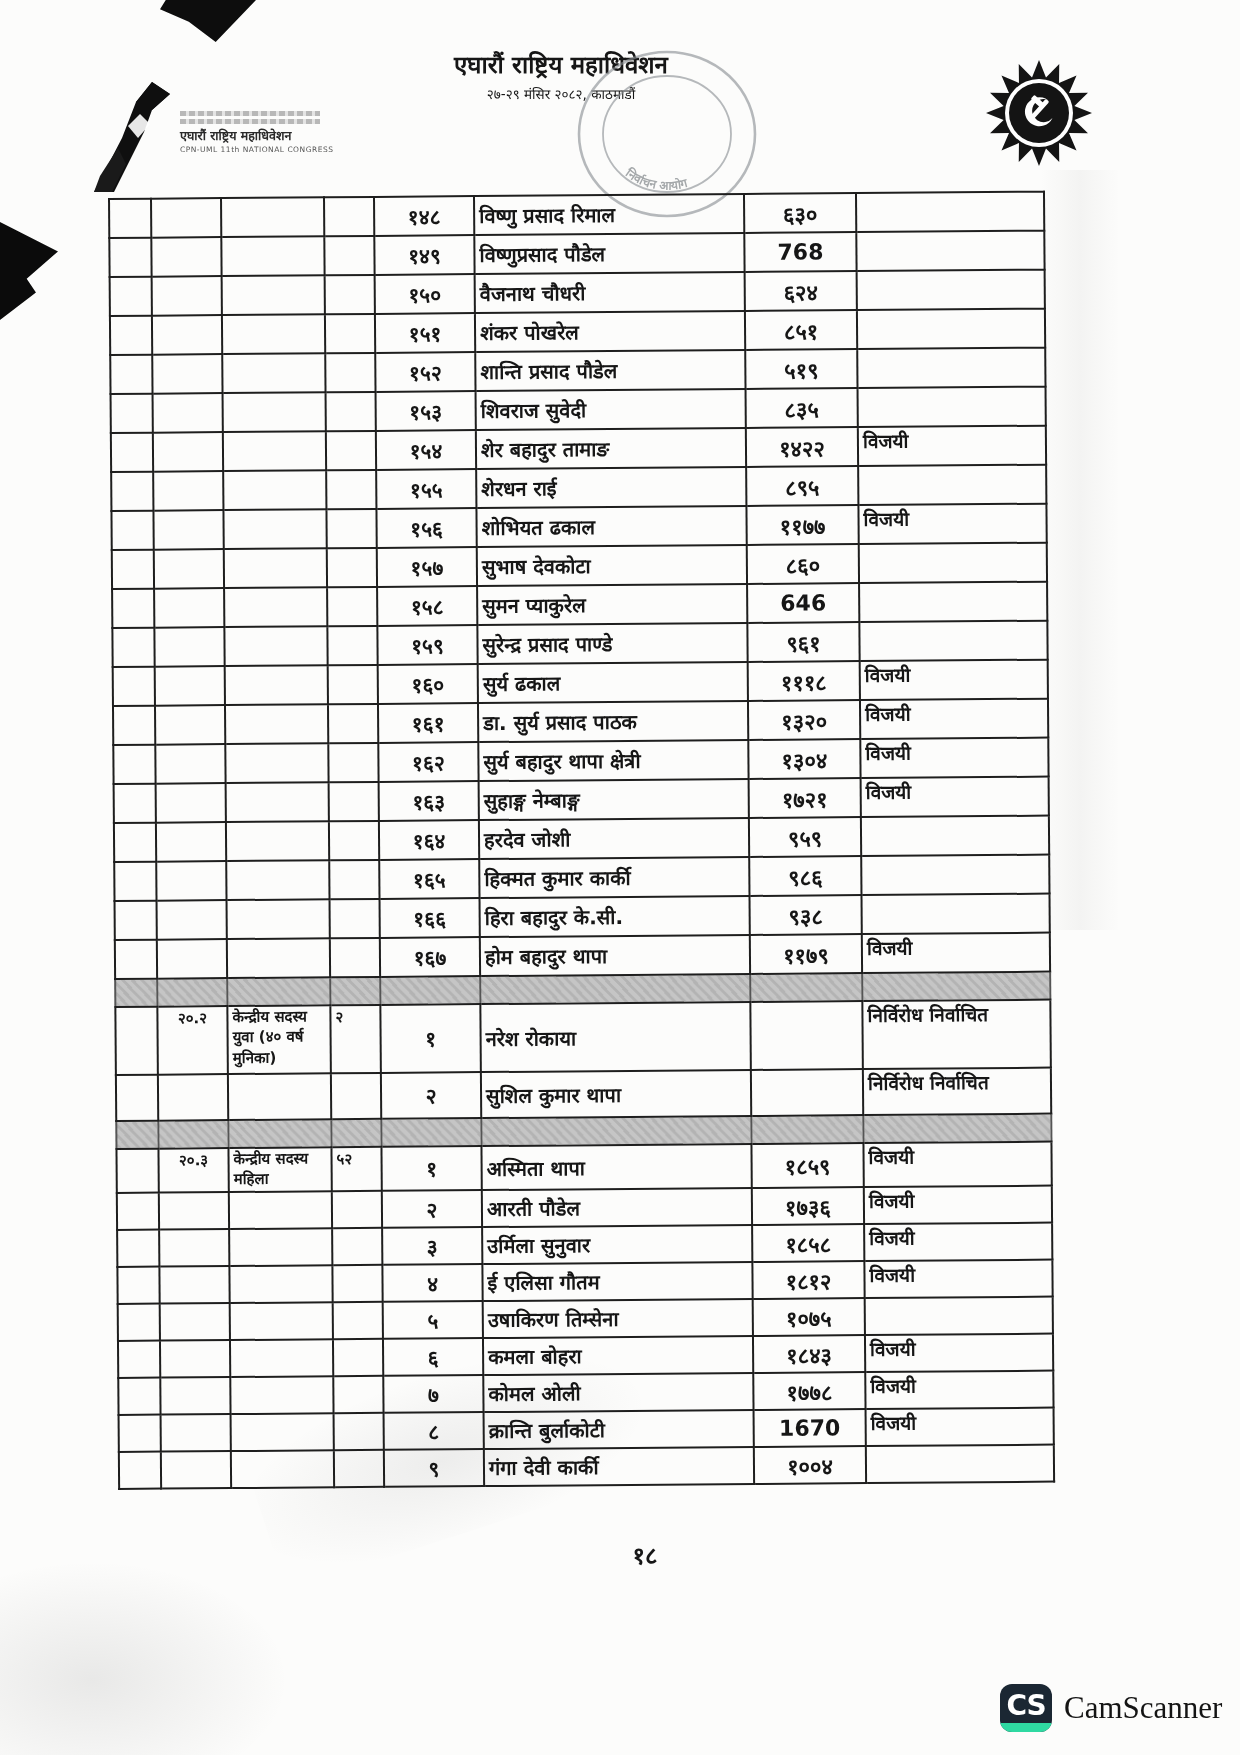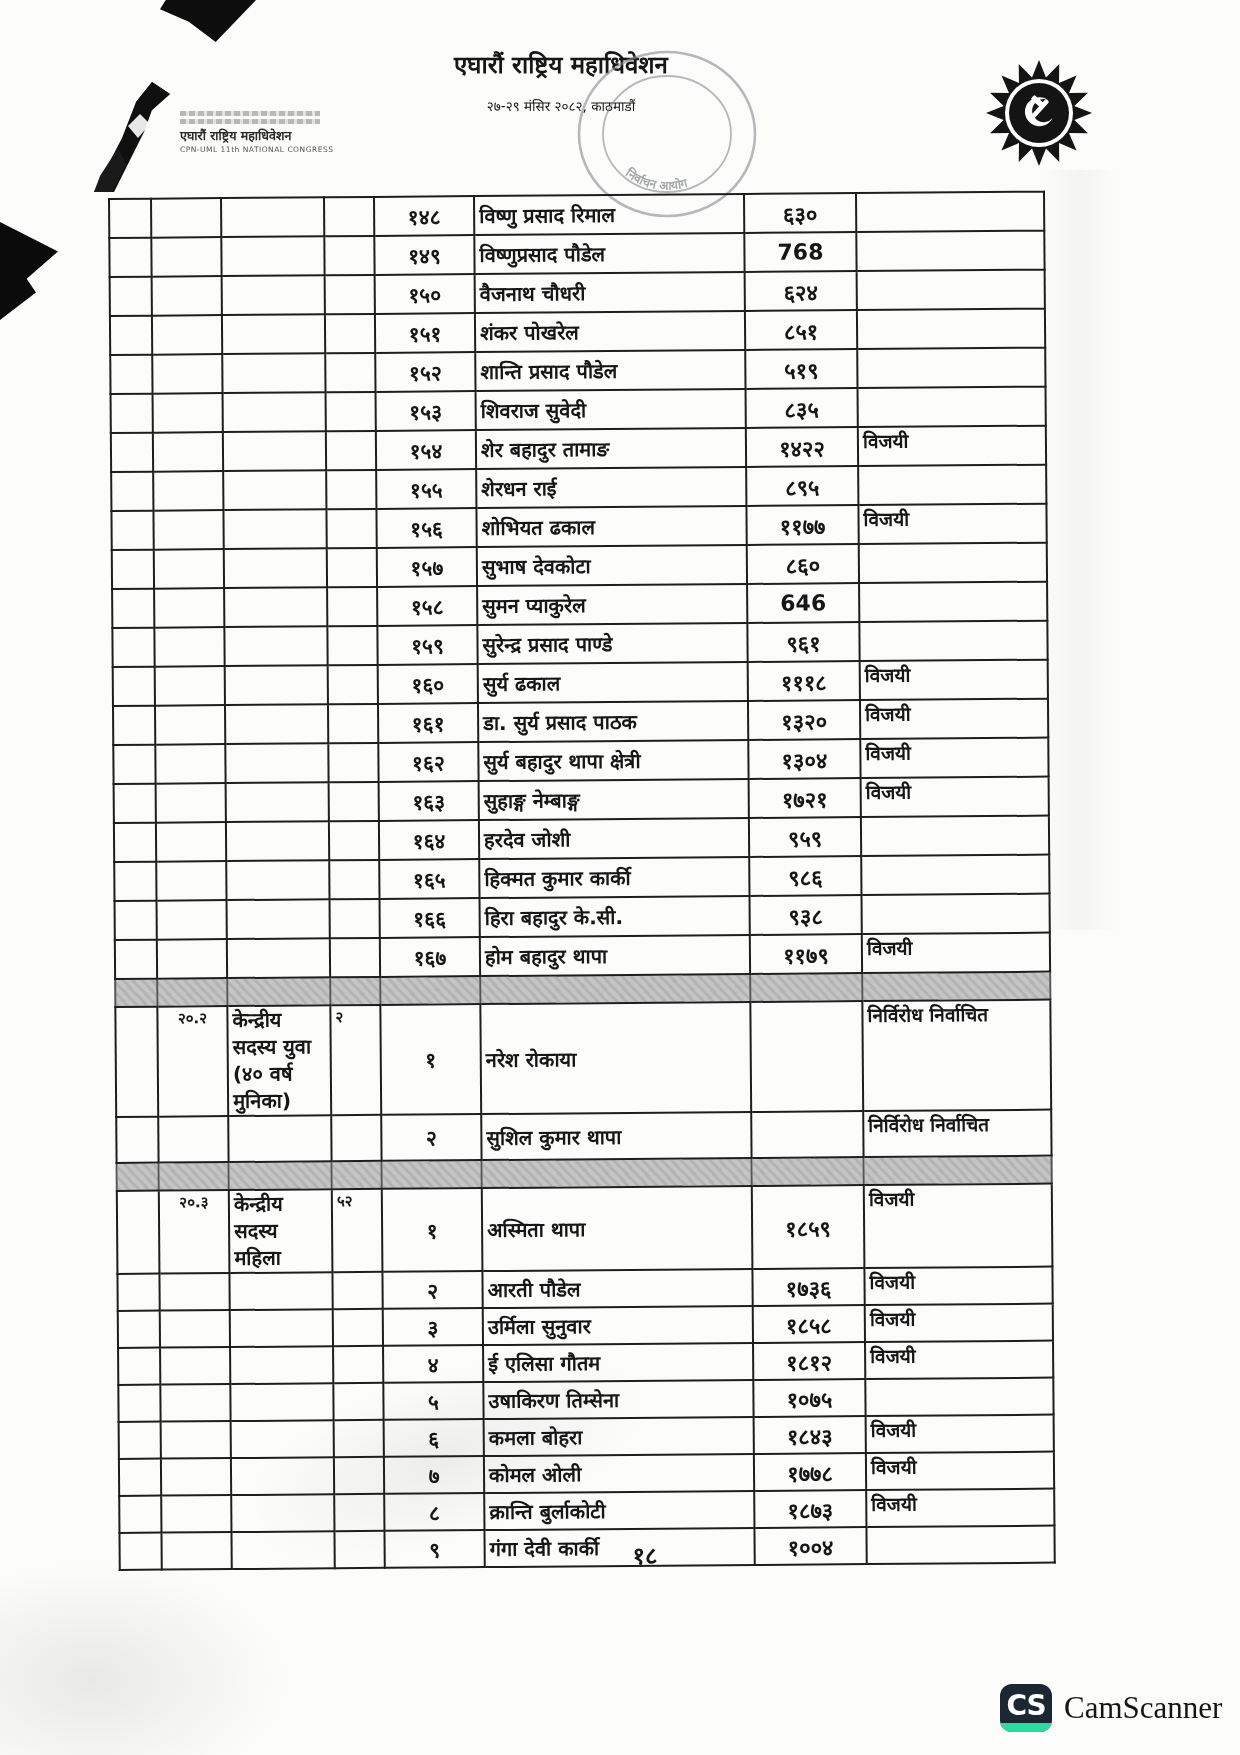--- a/index.html
+++ b/index.html
@@ -18,21 +18,21 @@
     background:radial-gradient(ellipse at 45% 55%,rgba(60,60,60,.08),transparent 65%);transform:rotate(-18deg);}
   .smudge2{position:absolute;left:-40px;top:1560px;width:330px;height:200px;pointer-events:none;
     background:radial-gradient(ellipse at 40% 60%,rgba(60,60,60,.10),transparent 70%);}
   .smudge3{position:absolute;left:1040px;top:170px;width:80px;height:760px;pointer-events:none;
     background:linear-gradient(90deg,transparent,rgba(80,80,80,.05),transparent);}
 
   
   .header{position:absolute;left:278px;top:48px;width:566px;text-align:center;line-height:1.25;}
   .h-party{font-size:22px;font-weight:bold;}
   .h-congress{font-size:24px;font-weight:bold;margin-top:2px;}
-  .h-date{font-size:13.5px;margin-top:18px;}
+  .h-date{font-size:13.5px;margin-top:6px;}
   .h-committee{font-size:22px;font-weight:bold;letter-spacing:1px;margin-top:3px;}
 
   
   .logo{position:absolute;left:92px;top:80px;width:225px;height:112px;}
   .logo svg{position:absolute;left:0;top:0;}
   .logo-text{position:absolute;left:88px;top:28px;width:140px;}
   .logo-bar{height:5px;background:repeating-linear-gradient(90deg,#9a9a9a 0 6px,#d9d9d9 6px 9px);margin:3px 0;opacity:.7;}
   .logo-title{font-size:12.5px;font-weight:bold;color:#2a2a2a;white-space:nowrap;}
   .logo-sub{font-size:7.5px;letter-spacing:.5px;color:#555;white-space:nowrap;margin-top:1px;}
 
@@ -45,21 +45,21 @@
 
   
   .stamp{position:absolute;left:572px;top:48px;width:190px;height:172px;opacity:.62;pointer-events:none;}
 
   
   .table-wrap{position:absolute;left:108px;top:198px;width:940px;transform:rotate(-0.45deg);transform-origin:0 0;}
   table.results{border-collapse:collapse;table-layout:fixed;width:935px;}
   table.results td{border:2px solid #1e1e1e;padding:0 4px;overflow:hidden;}
   td.c1{width:42px;}
   td.c2{width:70px;font-size:15px;font-weight:bold;text-align:center;vertical-align:top;padding-top:6px;}
-  td.c3{width:103px;font-size:20px;font-weight:bold;vertical-align:top;padding:5px 6px;line-height:1.35;}
+  td.c3{width:103px;font-size:15px;font-weight:bold;vertical-align:top;padding:5px 6px;line-height:1.35;}
   td.c4{width:50px;font-size:15px;font-weight:bold;text-align:left;vertical-align:top;padding:5px 8px;}
   td.c5{width:100px;font-size:21px;font-weight:bold;text-align:center;}
   td.c6{width:270px;font-size:20px;font-weight:bold;padding-left:14px;}
   td.c7{width:112px;font-size:22px;font-weight:bold;text-align:center;}
   td.c8{width:188px;font-size:19px;font-weight:bold;padding-left:10px;vertical-align:top;padding-top:5px;}
   tr.band td{height:26px;border-left-color:#555;border-right-color:#555;
     background:
       repeating-linear-gradient(47deg,rgba(120,120,120,.25) 0 3px,rgba(190,190,190,.2) 3px 7px),
       #c7c7c7;}
 
@@ -448,21 +448,21 @@
           <td class="c7">१७७८</td>
           <td class="c8">विजयी</td>
         </tr>
         <tr style="height: 37px;">
           <td class="c1"></td>
           <td class="c2"></td>
           <td class="c3"></td>
           <td class="c4"></td>
           <td class="c5">८</td>
           <td class="c6">क्रान्ति बुर्लाकोटी</td>
-          <td class="c7">१८७३</td>
+          <td class="c7">1670</td>
           <td class="c8">विजयी</td>
         </tr>
         <tr style="height: 37px;">
           <td class="c1"></td>
           <td class="c2"></td>
           <td class="c3"></td>
           <td class="c4"></td>
           <td class="c5">९</td>
           <td class="c6">गंगा देवी कार्की</td>
           <td class="c7">१००४</td>

